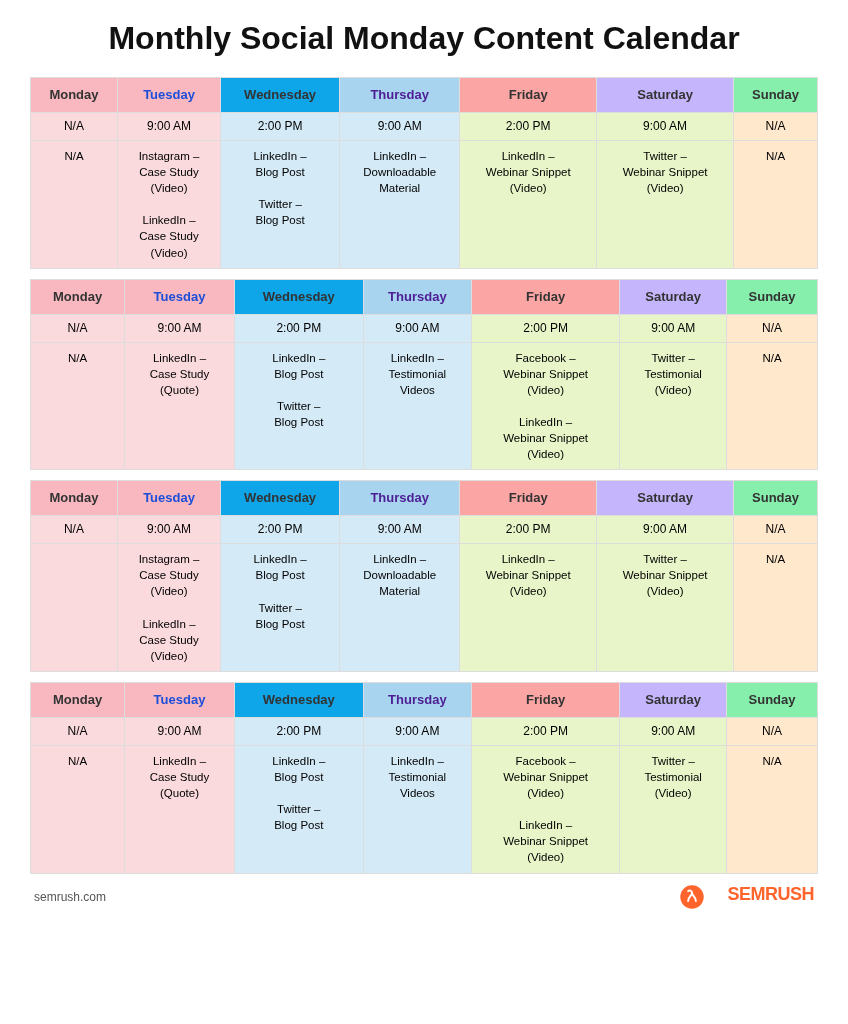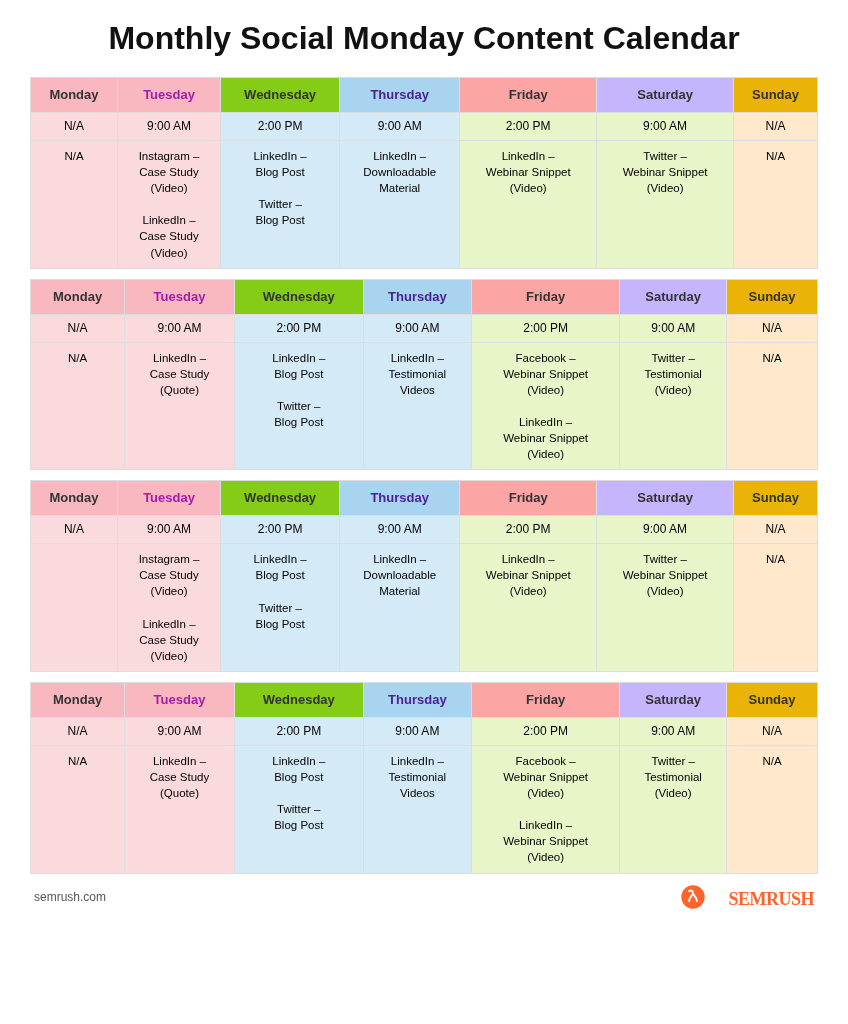--- a/index.html
+++ b/index.html
@@ -41,26 +41,26 @@
     }
     .col-monday { background: #fadadd; }
     .col-tuesday { background: #fadadd; }
     .col-wednesday { background: #d4eaf7; }
     .col-thursday { background: #d4eaf7; }
     .col-friday { background: #e8f5c8; }
     .col-saturday { background: #e8f5c8; }
     .col-sunday { background: #ffe8cc; }
 
     .hdr-monday { background: #f9b8c0; color: #333; }
-    .hdr-tuesday { background: #f9b8c0; color: #a21caf; }
-    .hdr-wednesday { background: #84cc16; color: #333; }
+    .hdr-tuesday { background: #f9b8c0; color: #1d4ed8; }
+    .hdr-wednesday { background: #0ea5e9; color: #333; }
     .hdr-thursday { background: #a8d4ef; color: #4c1d95; }
     .hdr-friday { background: #fca5a5; color: #333; }
     .hdr-saturday { background: #c4b5fd; color: #333; }
-    .hdr-sunday { background: #eab308; color: #333; }
+    .hdr-sunday { background: #86efac; color: #333; }
 
     .time-row td {
       font-size: 12px;
       font-weight: normal;
       padding: 5px 6px;
     }
     .content-row td {
       font-size: 11.5px;
       padding: 7px 6px;
       min-height: 60px;
@@ -71,23 +71,22 @@
       align-items: center;
       margin-top: 0;
       padding: 0 4px;
     }
     .footer-left {
       font-size: 12px;
       color: #555;
     }
     .footer-right {
       display: flex;
-      align-items: flex-end;
+      align-items: flex-start;
       gap: 22px;
-      font-family: Liberation Serif, serif;
     }
     .semrush-logo {
       font-size: 18px;
       font-weight: 900;
       color: #ff642d;
       letter-spacing: -0.5px;
     }
     .semrush-icon {
       width: 26px;
       height: 26px;

